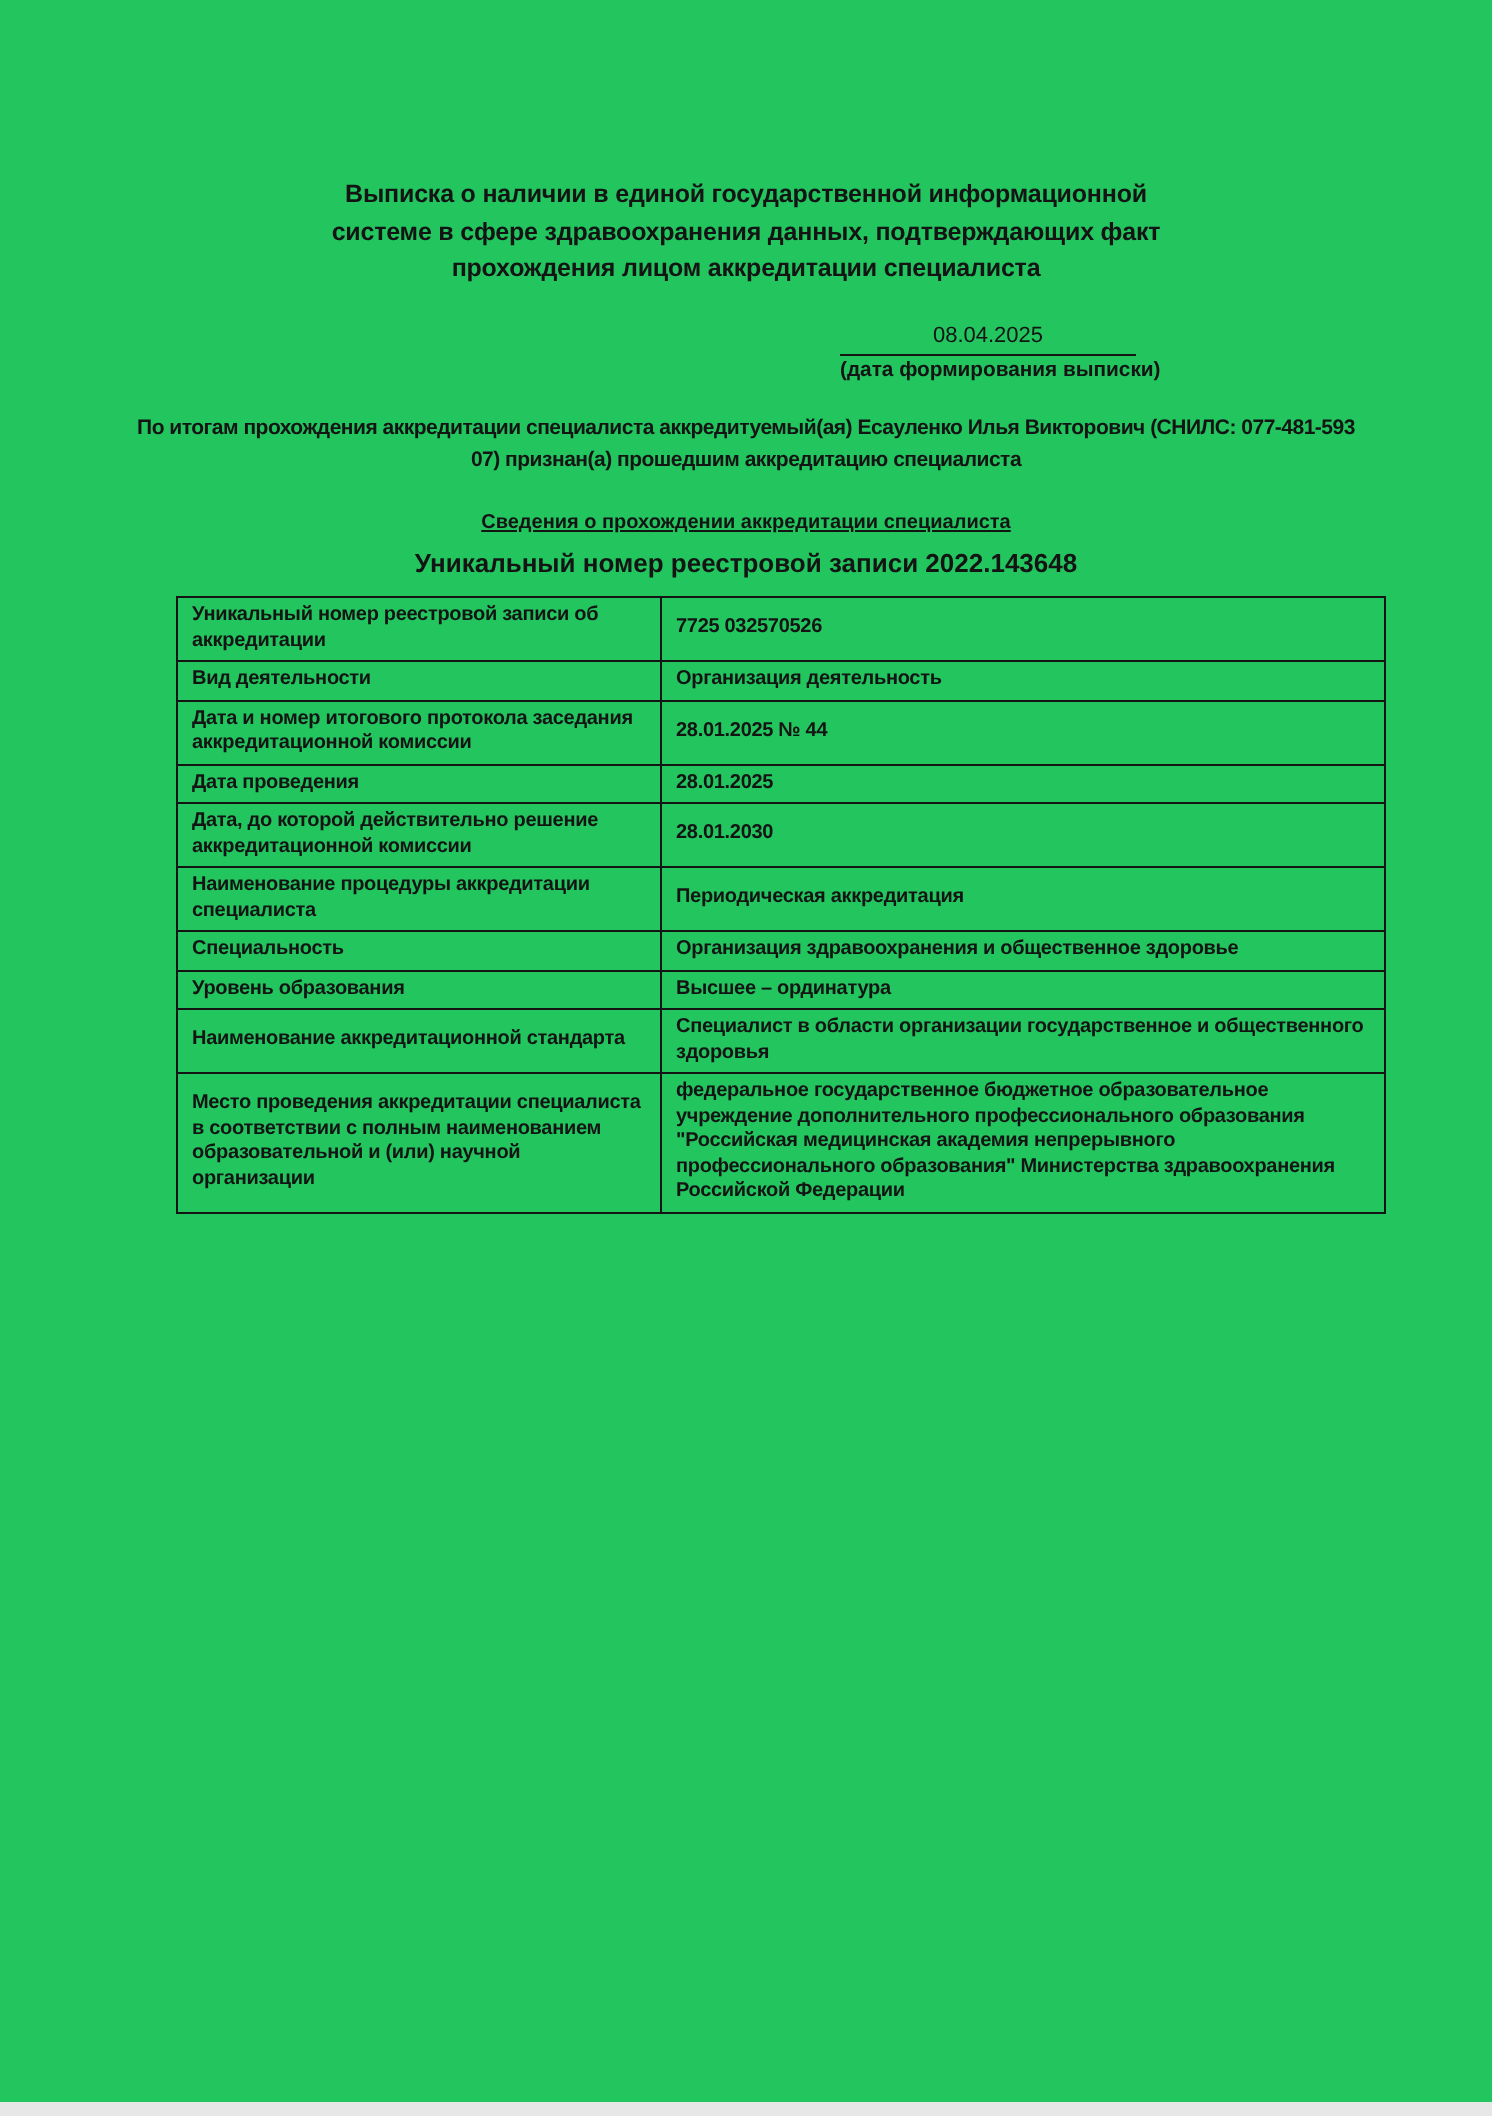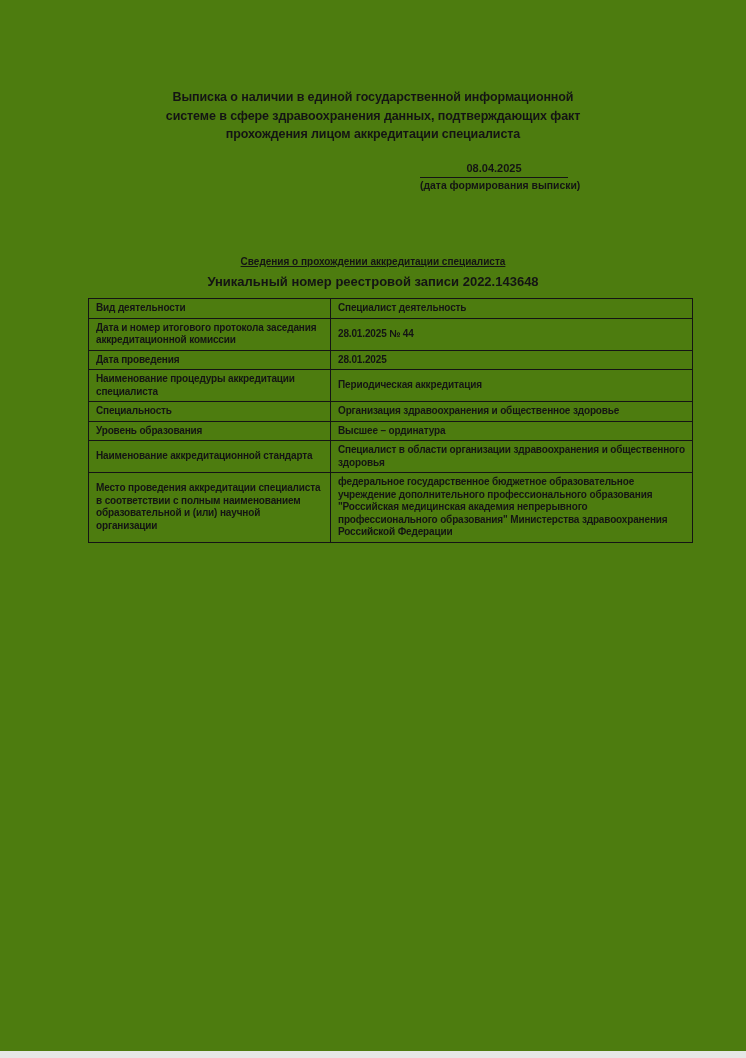--- a/index.html
+++ b/index.html
@@ -4,31 +4,31 @@
 <style>
   html, body { margin: 0; padding: 0; }
   body {
     width: 746px; height: 1058px;
     background: #ffffff;
     font-family: "Liberation Sans", sans-serif;
     position: relative;
     overflow: hidden;
     color: #141414;
   }
-  .doc-page { position: absolute; inset: 0; background: #4d7c0f; padding-left: 32px; }
+  .doc-page { position: absolute; inset: 0; background: #22c55e; padding-left: 32px; }
 
   .title-wrap { position: absolute; top: 88px; left: 0; right: 0; text-align: center; }
   .title-inner {
     display: inline-block; max-width: 440px;
     font-size: 12.5px; font-weight: bold; line-height: 18.5px;
     letter-spacing: -0.1px; color: #141414;
   }
 
   .date-block { position: absolute; top: 162px; left: 420px; width: 148px; text-align: center; }
-  .date-value { font-size: 11px; font-weight: bold; line-height: 13px; padding-bottom: 2px; }
+  .date-value { font-size: 11px; font-weight: normal; line-height: 13px; padding-bottom: 2px; }
   .date-caption {
     border-top: 1.4px solid #141414;
     font-size: 10.4px; font-weight: bold; line-height: 12px;
     padding-top: 2px; white-space: nowrap;
   }
 
   .intro {
     position: absolute; top: 206px; left: 63px; width: 620px;
     text-align: center; font-size: 10.5px; font-weight: bold;
     line-height: 16px; letter-spacing: -0.25px;
@@ -70,54 +70,63 @@
 
   <div class="title-wrap">
     <div class="title-inner">Выписка о наличии в единой государственной информационной системе в сфере здравоохранения данных, подтверждающих факт прохождения лицом аккредитации специалиста</div>
   </div>
 
   <div class="date-block">
     <div class="date-value">08.04.2025</div>
     <div class="date-caption">(дата формирования выписки)</div>
   </div>
 
+  <div class="intro">По итогам прохождения аккредитации специалиста аккредитуемый(ая) Есауленко Илья Викторович (СНИЛС: 077-481-593 07) признан(а) прошедшим аккредитацию специалиста</div>
 
   <div class="section-heading">Сведения о прохождении аккредитации специалиста</div>
 
   <div class="record-heading">Уникальный номер реестровой записи 2022.143648</div>
 
   <table class="acc">
     <tbody>
       <tr>
+        <td class="lbl">Уникальный номер реестровой записи об аккредитации</td>
+        <td class="val">7725 032570526</td>
+      </tr>
+      <tr>
         <td class="lbl">Вид деятельности</td>
-        <td class="val">Специалист деятельность</td>
+        <td class="val">Организация деятельность</td>
       </tr>
       <tr>
         <td class="lbl">Дата и номер итогового протокола заседания аккредитационной комиссии</td>
         <td class="val">28.01.2025 № 44</td>
       </tr>
       <tr>
         <td class="lbl">Дата проведения</td>
         <td class="val">28.01.2025</td>
+      </tr>
+      <tr>
+        <td class="lbl">Дата, до которой действительно решение аккредитационной комиссии</td>
+        <td class="val">28.01.2030</td>
       </tr>
       <tr>
         <td class="lbl">Наименование процедуры аккредитации специалиста</td>
         <td class="val">Периодическая аккредитация</td>
       </tr>
       <tr>
         <td class="lbl">Специальность</td>
         <td class="val">Организация здравоохранения и общественное здоровье</td>
       </tr>
       <tr>
         <td class="lbl">Уровень образования</td>
         <td class="val">Высшее – ординатура</td>
       </tr>
       <tr>
         <td class="lbl">Наименование аккредитационной стандарта</td>
-        <td class="val">Специалист в области организации здравоохранения и общественного здоровья</td>
+        <td class="val">Специалист в области организации государственное и общественного здоровья</td>
       </tr>
       <tr>
         <td class="lbl">Место проведения аккредитации специалиста в соответствии с полным наименованием образовательной и (или) научной организации</td>
         <td class="val">федеральное государственное бюджетное образовательное учреждение дополнительного профессионального образования "Российская медицинская академия непрерывного профессионального образования" Министерства здравоохранения Российской Федерации</td>
       </tr>
     </tbody>
   </table>
 
   <div class="bottom-bar"></div>
 

